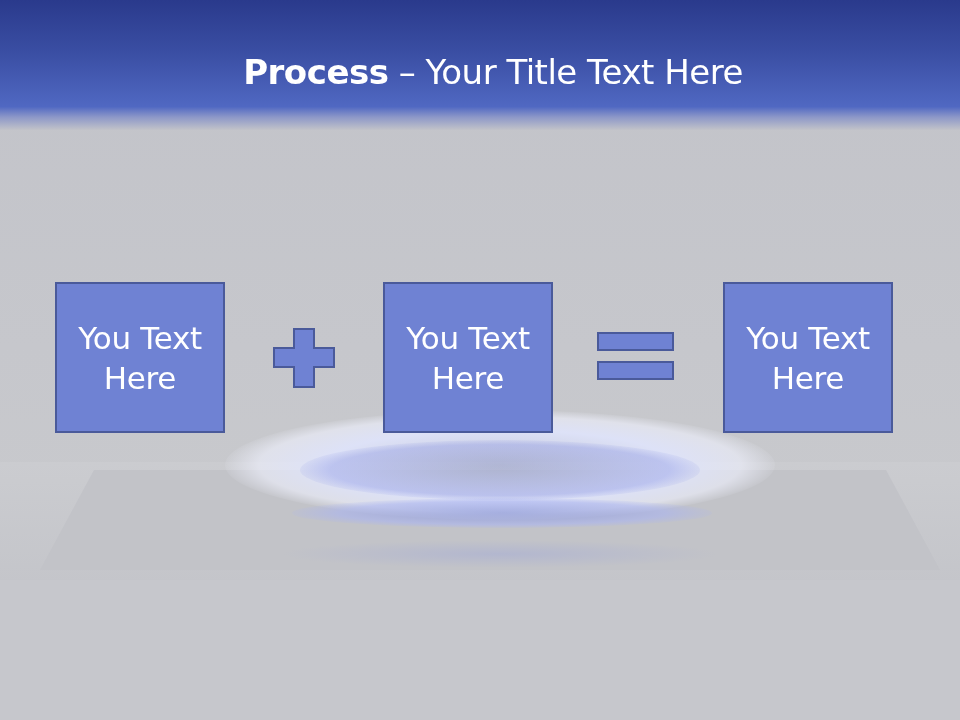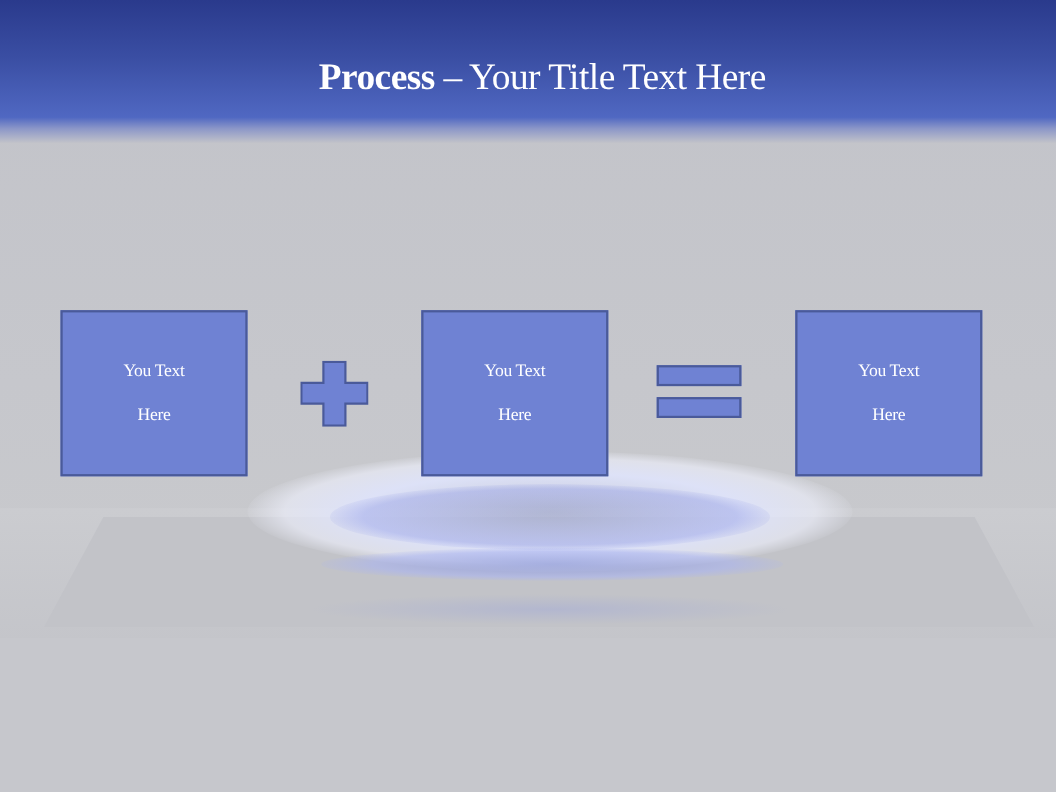--- a/index.html
+++ b/index.html
@@ -1,19 +1,19 @@
 <!DOCTYPE html>
 <html><head>
 <meta charset="utf-8">
 <style>
   html, body { margin:0; padding:0; }
   body { width:960px; height:720px; overflow:hidden; position:relative;
          font-family: "DejaVu Sans", "Liberation Sans", sans-serif; background:#c6c7cc; }
   .slide { position:absolute; left:0; top:0; width:960px; height:580px; overflow:hidden;
-           background: linear-gradient(to bottom, #c2c3c9 0%, #c6c7cc 60%, #c9cacd 100%); font-family: Liberation Serif, serif; }
+           background: linear-gradient(to bottom, #c2c3c9 0%, #c6c7cc 60%, #c9cacd 100%); }
   .header { position:absolute; left:0; top:0; width:960px; height:130px;
             background: linear-gradient(to bottom, #2a3a8c 0%, #3a4ea3 40%, #5068c2 82%, #8c97c8 90%, #c2c3c9 100%); }
   .title { position:absolute; left:0; top:52px; width:986px; text-align:center; color:#ffffff;
            font-size:34px; letter-spacing:-0.5px; }
   .title b { font-weight:bold; }
   .title span.rest { font-weight:normal; }
 
   
   .stove-plate { position:absolute; left:0; top:462px; width:960px; height:140px;
      background: linear-gradient(to bottom, #cbccd0, #c3c4c9); }
@@ -24,21 +24,21 @@
      background: radial-gradient(ellipse at center, rgba(180,190,240,0.25) 0%, rgba(225,230,255,0.85) 45%, rgba(240,242,255,0.6) 62%, rgba(198,199,204,0) 72%); }
   .flame-ring { position:absolute; left:300px; top:440px; width:400px; height:60px; border-radius:50%;
      background: radial-gradient(ellipse at center, rgba(140,150,200,0.35) 0%, rgba(150,160,230,0.45) 60%, rgba(198,199,204,0) 75%); }
   .burner { position:absolute; left:292px; top:498px; width:420px; height:30px; border-radius:50%;
      background: radial-gradient(ellipse at center, rgba(120,135,215,0.55) 0%, rgba(170,180,240,0.6) 55%, rgba(198,199,204,0) 75%); }
   .burner-shadow { position:absolute; left:280px; top:540px; width:440px; height:28px; border-radius:50%;
      background: radial-gradient(ellipse at center, rgba(160,168,215,0.45) 0%, rgba(198,199,204,0) 70%); }
 
   .box { position:absolute; top:282px; width:166px; height:147px; background:#6f82d3;
          border:2px solid #4a5a9a; box-sizing:content-box; display:flex; align-items:center; justify-content:center;
-         text-align:center; color:#ffffff; font-size:16px; line-height:40px; }
+         text-align:center; color:#ffffff; font-size:31px; line-height:40px; }
   .box-text { white-space:pre-line; width:140px; letter-spacing:-0.3px; }
 
   .plus { position:absolute; left:273px; top:328px; width:62px; height:60px; }
   .equals-bar { position:absolute; left:597px; width:77px; height:19px; background:#6f82d3; border:2px solid #4a5a9a; box-sizing:border-box; }
 </style>
 </head>
 <body>
 
 <div class="slide">
   <div class="stove-plate"></div>

